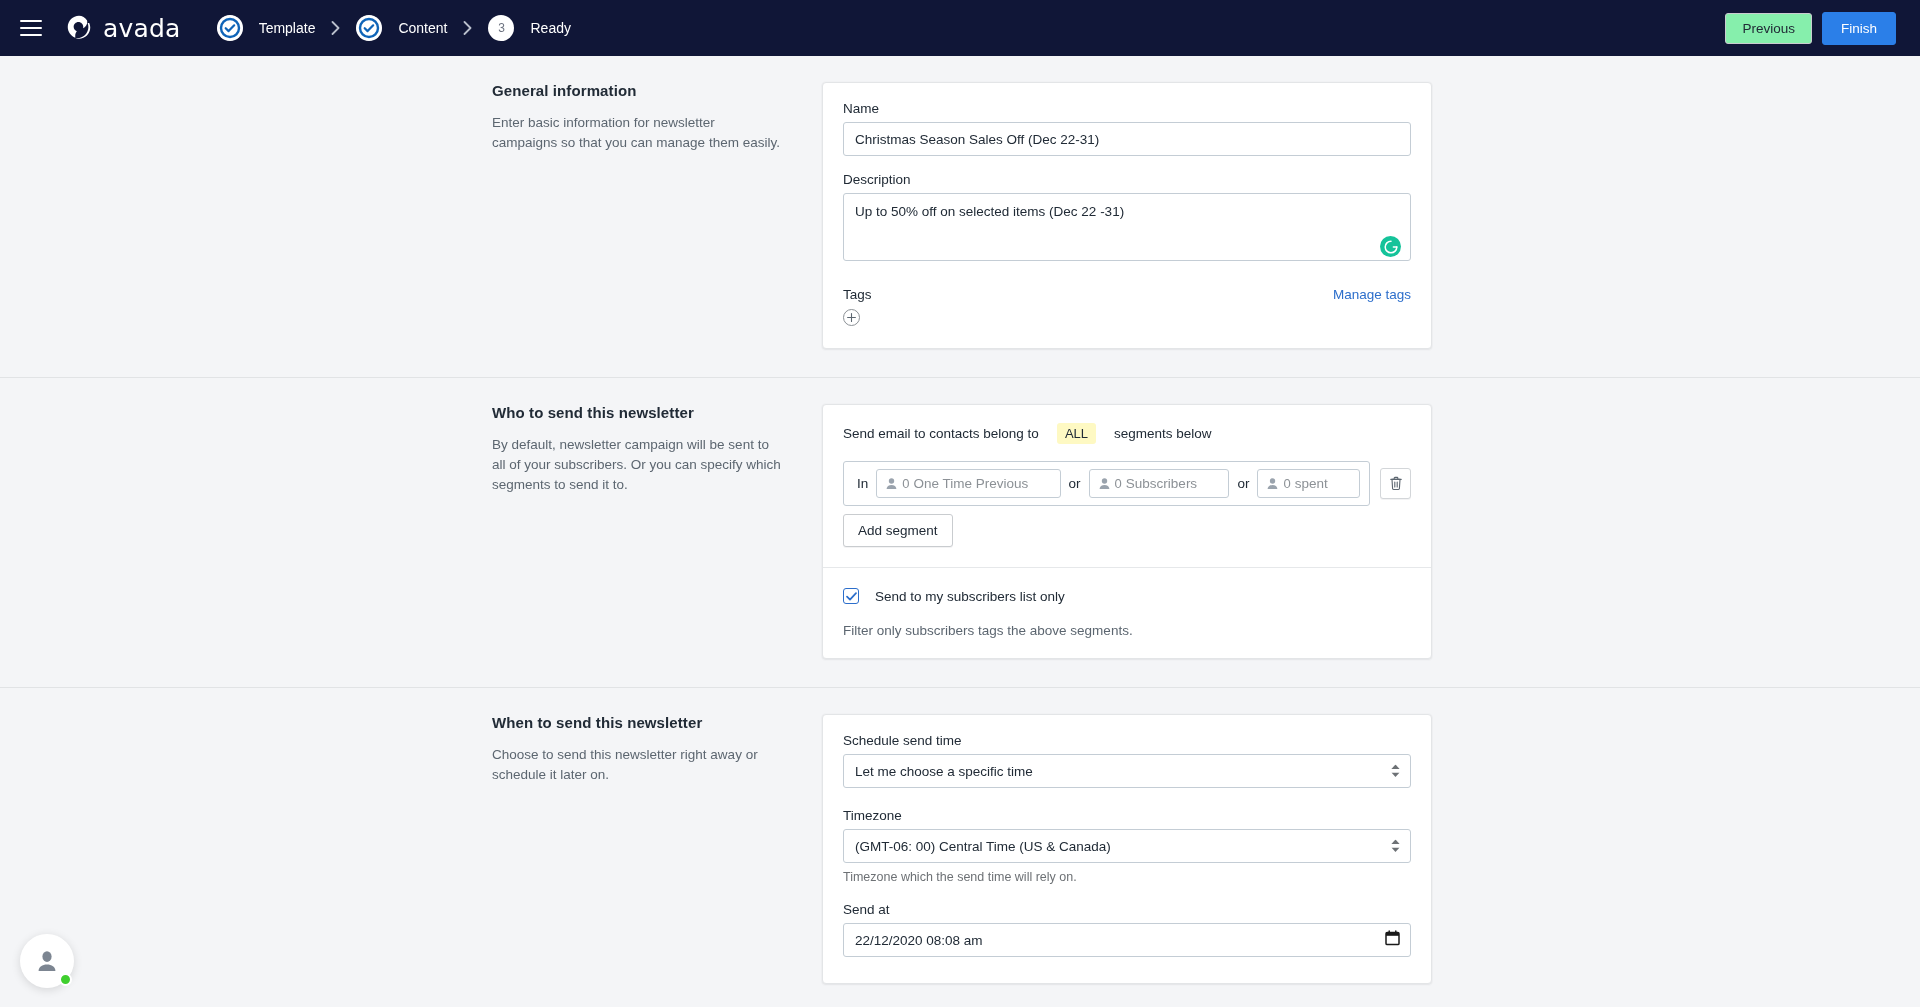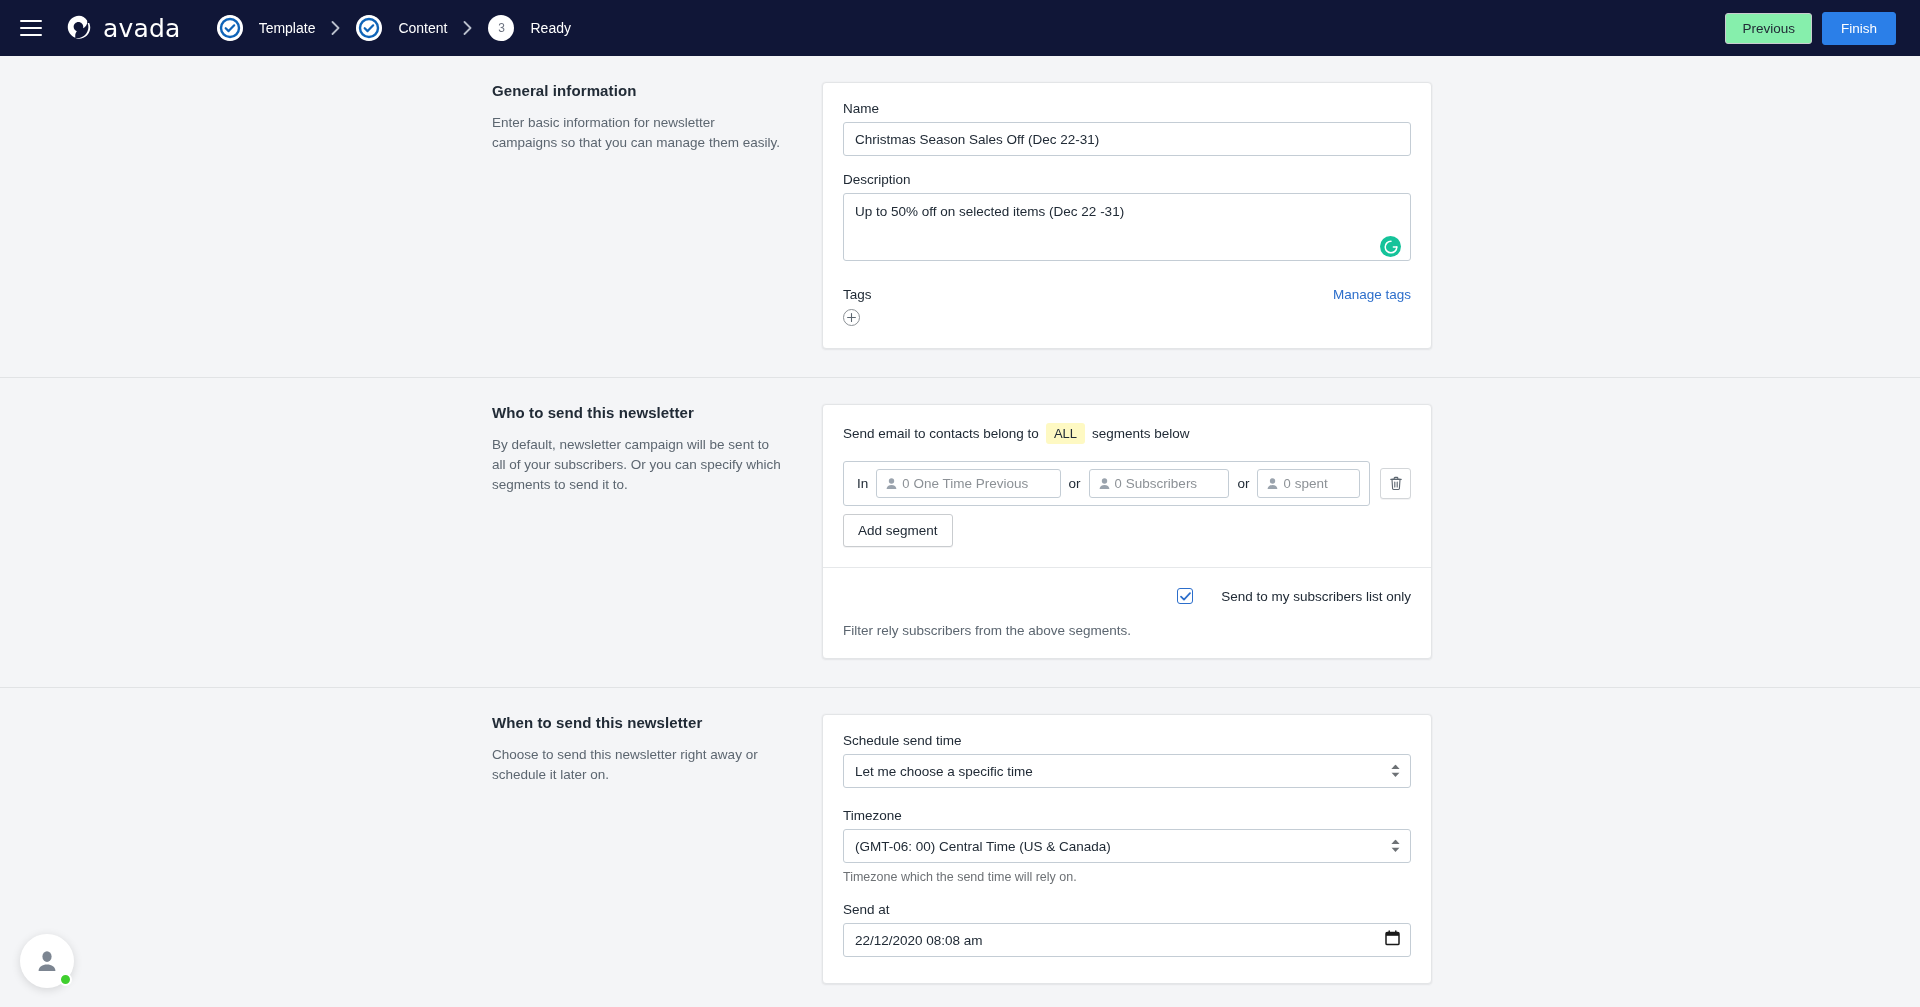--- a/index.html
+++ b/index.html
@@ -115,21 +115,21 @@
 
   .tags-row { display:flex; align-items:flex-start; justify-content:space-between; margin-top: 22px;}
   .tags-label { font-size: 13.5px; color:#212b36; }
   .manage-tags { font-size: 13.5px; color:#2c6ecb; cursor:pointer; }
   .add-tag {
     width:17px; height:17px; border-radius:50%; border:1px solid #8c9196;
     display:flex;align-items:center;justify-content:center; margin-top: 7px; cursor:pointer;
   }
 
   
-  .send-line { font-size: 13.5px; color:#212b36; display:flex; align-items:center; gap:7px; }
+  .send-line { font-size: 13.5px; color:#212b36; display:flex; align-items:center; gap:18px; }
   .all-pill {
     background:#fef9c3; border-radius:3px; padding: 3px 8px; font-size:13px; color:#212b36; cursor:pointer;
   }
   .seg-row { display:flex; align-items:center; gap: 10px; margin-top: 17px; }
   .seg-box {
     flex: 1;
     border:1px solid #c4cdd5; border-radius:3px; background:#fff;
     display:flex; align-items:center; gap: 8px; padding: 7px 9px;
   }
   .seg-in { font-size:13.5px; color:#212b36; padding-left:4px; }
@@ -146,21 +146,21 @@
     width:31px; height:31px; border:1px solid #d3d6d9; border-radius:3px; background:#fff;
     display:flex;align-items:center;justify-content:center; cursor:pointer; flex:none;
     box-shadow: 0 1px 0 rgba(22,29,37,.05);
   }
   .add-seg-btn {
     margin-top: 8px; background:#fff; border:1px solid #c9cccf; border-radius:3px;
     padding: 8px 14px; font-size:13.5px; color:#212b36; cursor:pointer;
     box-shadow: 0 1px 0 rgba(22,29,37,.05); font-family:"Liberation Sans", sans-serif;
   }
 
-  .check-row { display:flex; align-items:center; gap:28px;justify-content:flex-end; }
+  .check-row { display:flex; align-items:center; gap:16px; }
   .checkbox {
     width:16px;height:16px;border:1px solid #2c6ecb; border-radius:3px; background:#fff;
     display:flex;align-items:center;justify-content:center;cursor:pointer; flex:none;
   }
   .check-label { font-size:13.5px; color:#212b36; }
   .help-text { font-size:13.5px; color:#5c6670; margin-top: 19px; }
 
   
   .select-wrap { position:relative; }
   .select {
@@ -378,21 +378,21 @@
 
         <div class="card-pad" style="padding-top:20px; padding-bottom:20px">
           <div class="check-row">
             <span class="checkbox">
               <svg width="11" height="9" viewBox="0 0 11 9">
                 <path d="M1 4.6l3 3.1L10 1.2" fill="none" stroke="#2c6ecb" stroke-width="1.7" stroke-linecap="round" stroke-linejoin="round"></path>
               </svg>
             </span>
             <span class="check-label">Send to my subscribers list only</span>
           </div>
-          <div class="help-text">Filter rely subscribers from the above segments.</div>
+          <div class="help-text">Filter only subscribers tags the above segments.</div>
         </div>
       </div>
     </div>
   </div>
 
   <div class="divider-row"></div>
 
   <div class="section">
     <div class="section-inner">
       <div class="sec-left">

